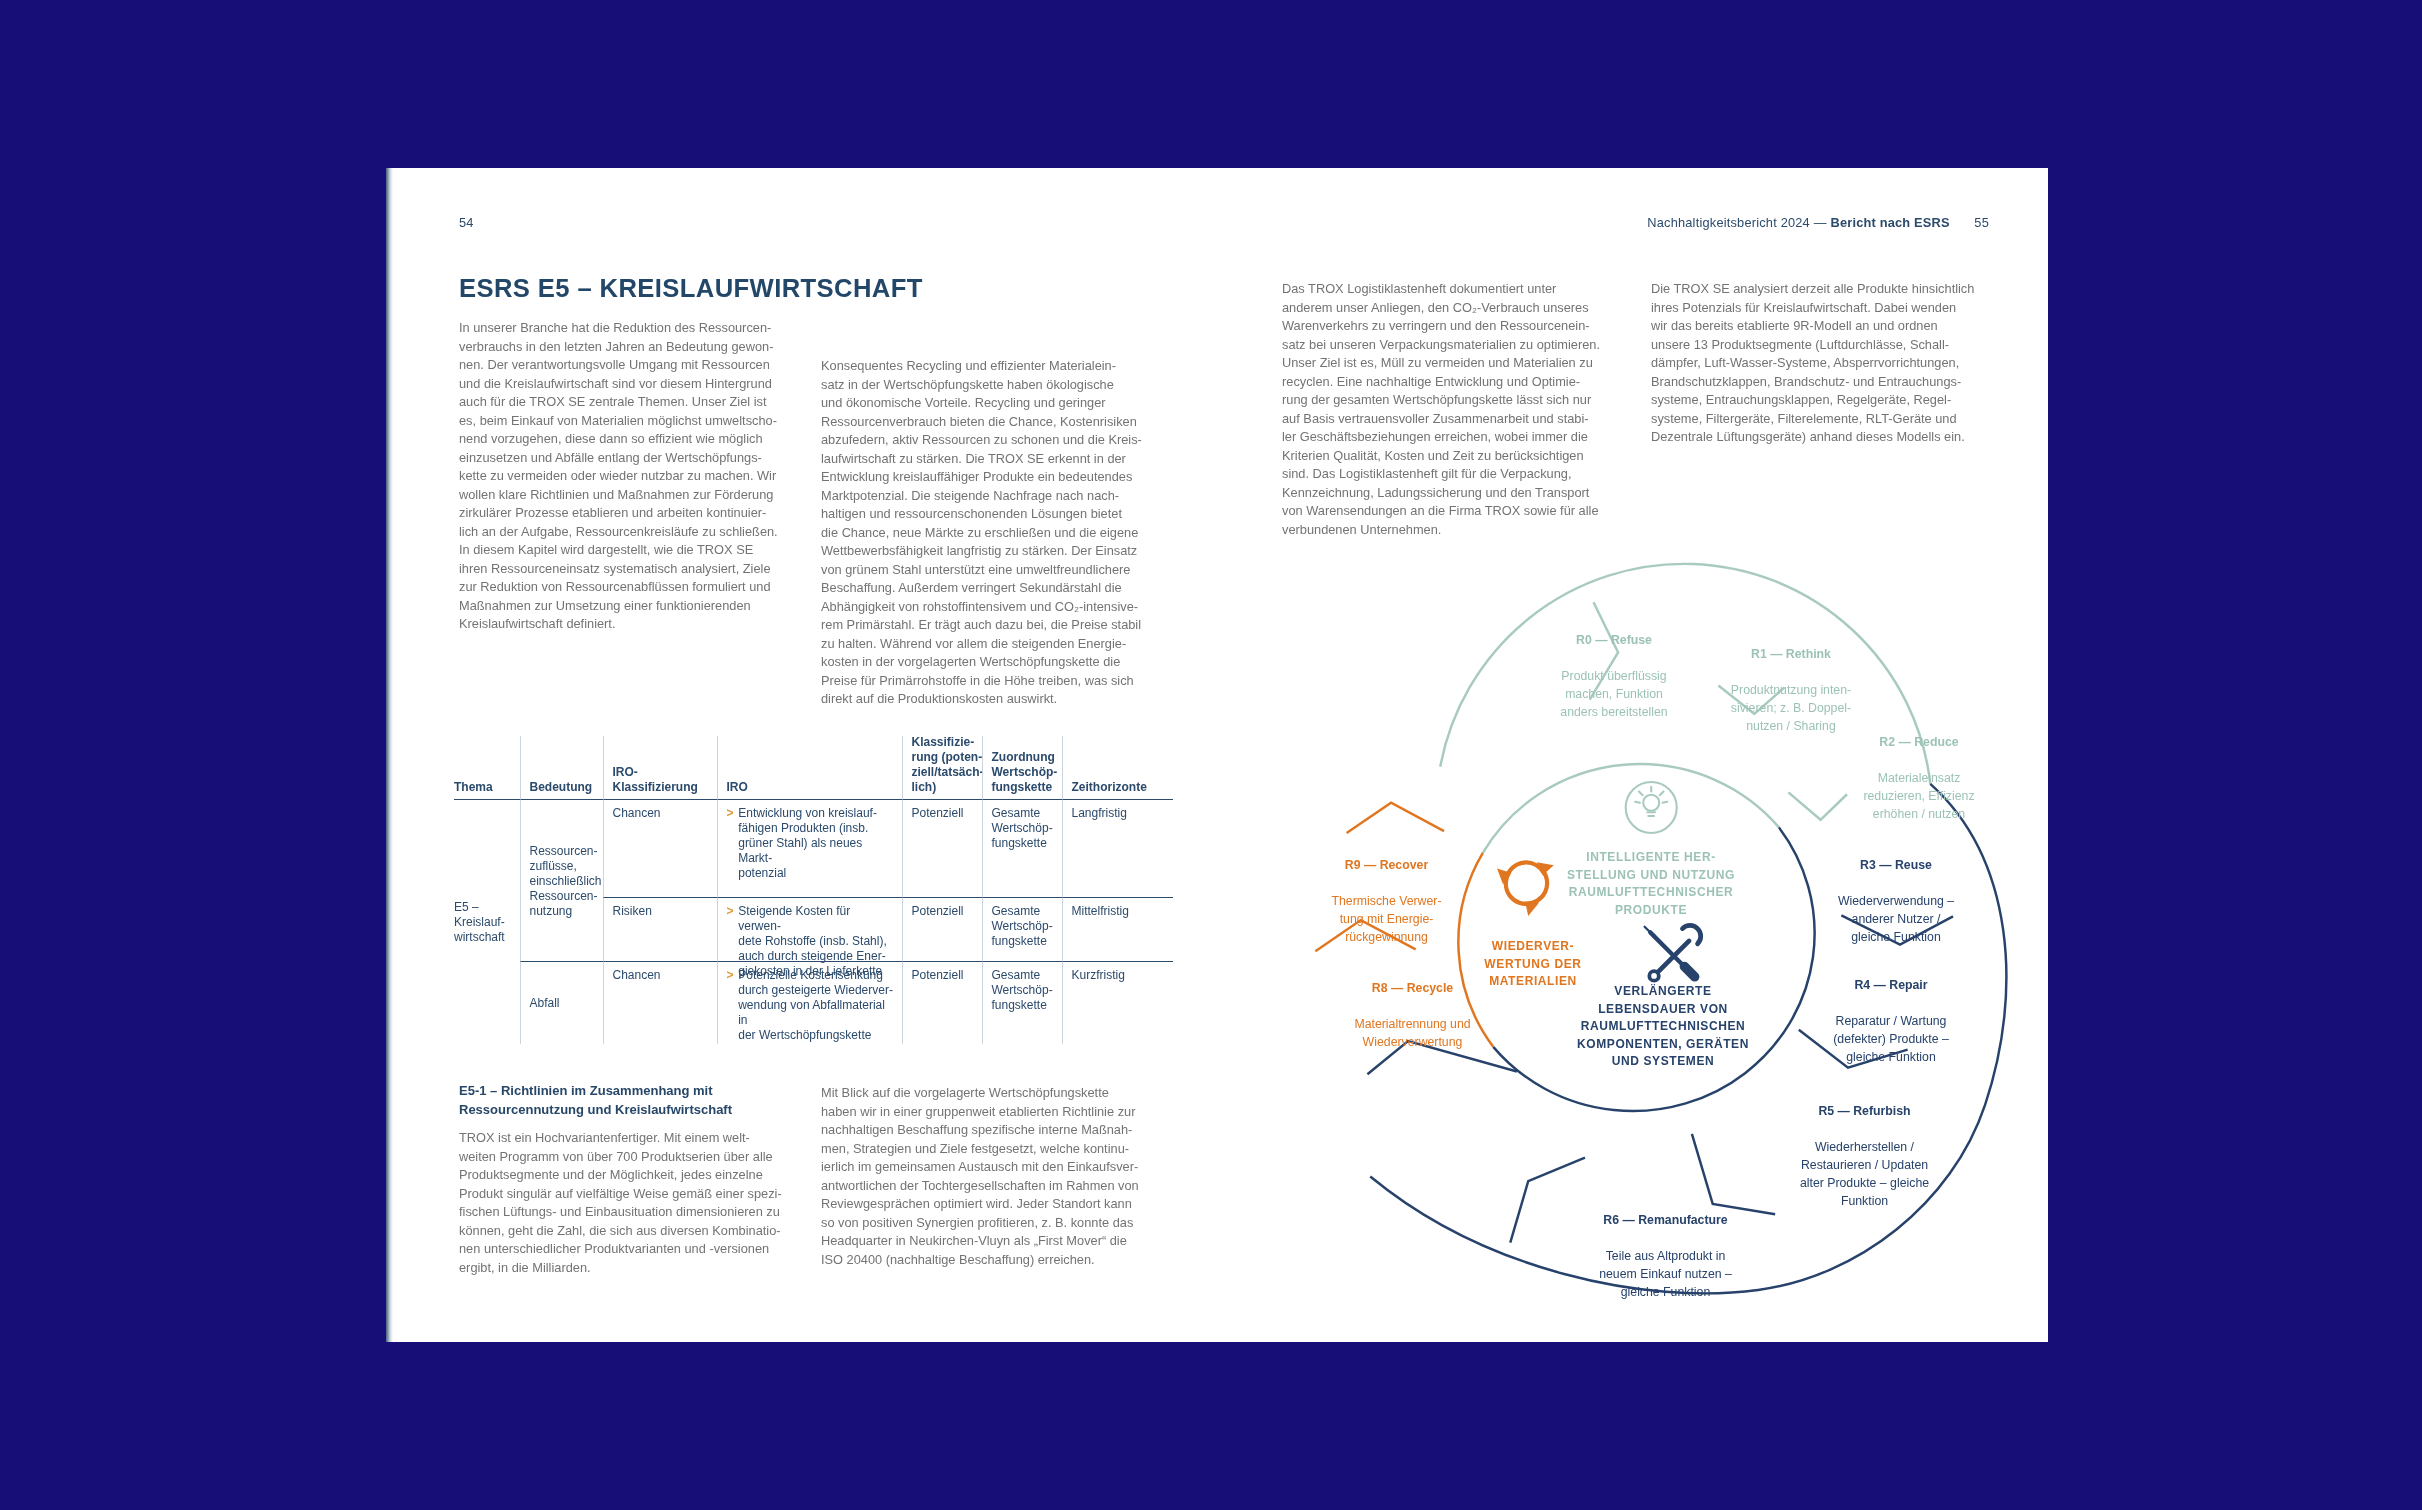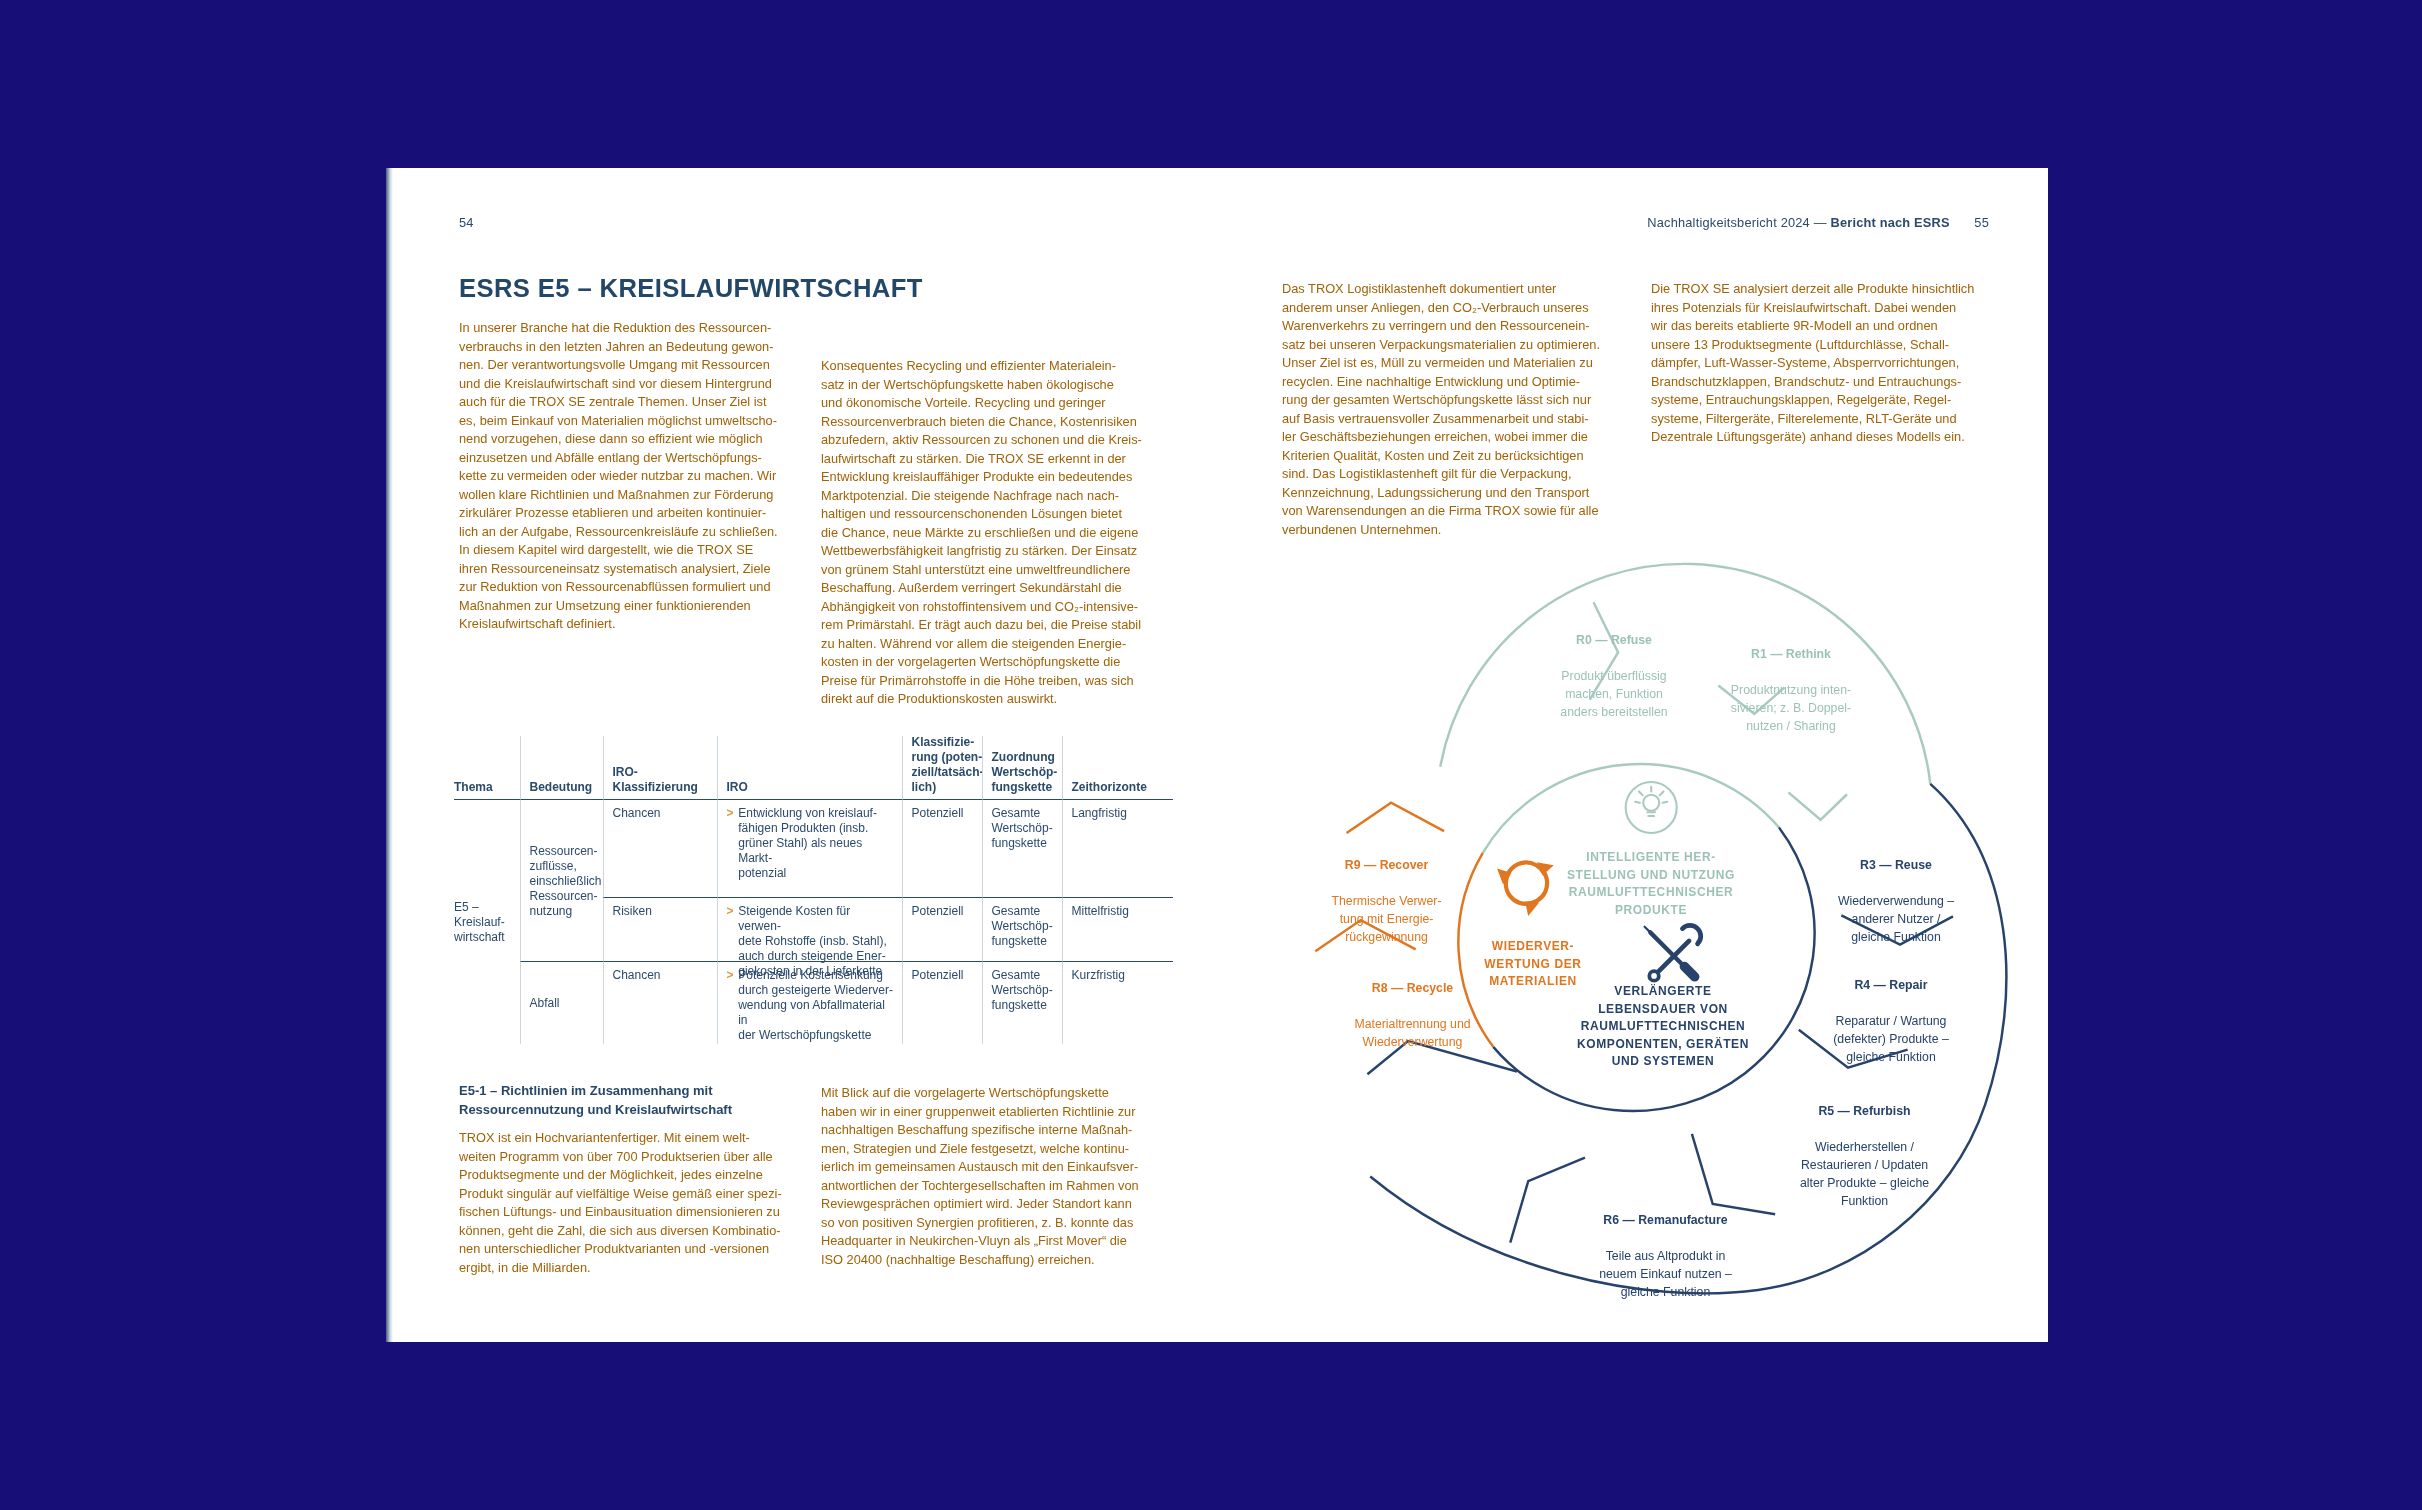--- a/index.html
+++ b/index.html
@@ -5,21 +5,21 @@
   html,body{margin:0;padding:0;background:#170e78;}
   #stage{position:relative;width:2262px;height:1510px;background:#170e78;overflow:hidden;
          font-family:"Liberation Sans",sans-serif;color:#2b4a6c;}
   #paper{position:absolute;left:386px;top:168px;width:1662px;height:1174px;background:#ffffff;}
   #paper .edge{position:absolute;left:0;top:0;width:6.6px;height:100%;
          background:linear-gradient(90deg,#44607f 0%,rgba(120,140,170,.35) 60%,rgba(255,255,255,0) 100%);}
   .abs{position:absolute;}
   .meta{font-size:12.8px;letter-spacing:0.2px;color:#2b4a6c;}
   .meta b{font-weight:bold;}
   .pagetitle{font-size:25.6px;font-weight:bold;letter-spacing:0.4px;color:#224769;}
-  .body{font-size:12.8px;line-height:18.5px;white-space:pre-line;color:#a16207;}
+  .body{font-size:12.8px;line-height:18.5px;white-space:pre-line;color:#737373;}
   .subhead{font-size:13px;line-height:18.5px;font-weight:bold;white-space:pre-line;color:#274769;}
   
   #iro-table{position:absolute;left:68px;top:568px;width:719px;display:grid;
      grid-template-columns:66px 83px 114px 185px 80px 80px 111px;
      grid-template-rows:64px 97px 64px 83px;
      font-size:12px;line-height:15px;}
   #iro-table .cell{white-space:pre-line;padding:5.7px 7.6px 3.8px 8.5px;border-left:0.9px solid #ccd5de;}
   #iro-table .c1{border-left:none;padding-left:0;}
   #iro-table .hd{font-weight:bold;align-self:stretch;display:flex;align-items:flex-end;
       border-bottom:1.4px solid #2b4a6c;}
@@ -261,20 +261,26 @@
       <div>Produkt überflüssig
 machen, Funktion
 anders bereitstellen</div>
     </div>
     <div class="dlabel teal" style="left:1315px;top:459px;width:180px;">
       <div class="t">R1 — Rethink</div>
       <div>Produktnutzung inten-
 sivieren; z. B. Doppel-
 nutzen / Sharing</div>
     </div>
+    <div class="dlabel teal" style="left:1443px;top:547px;width:180px;">
+      <div class="t">R2 — Reduce</div>
+      <div>Materialeinsatz
+reduzieren, Effizienz
+erhöhen / nutzen</div>
+    </div>
     <div class="dlabel navy" style="left:1420px;top:670px;width:180px;">
       <div class="t">R3 — Reuse</div>
       <div>Wiederverwendung –
 anderer Nutzer /
 gleiche Funktion</div>
     </div>
     <div class="dlabel navy" style="left:1415px;top:790px;width:180px;">
       <div class="t">R4 — Repair</div>
       <div>Reparatur / Wartung
 (defekter) Produkte –

